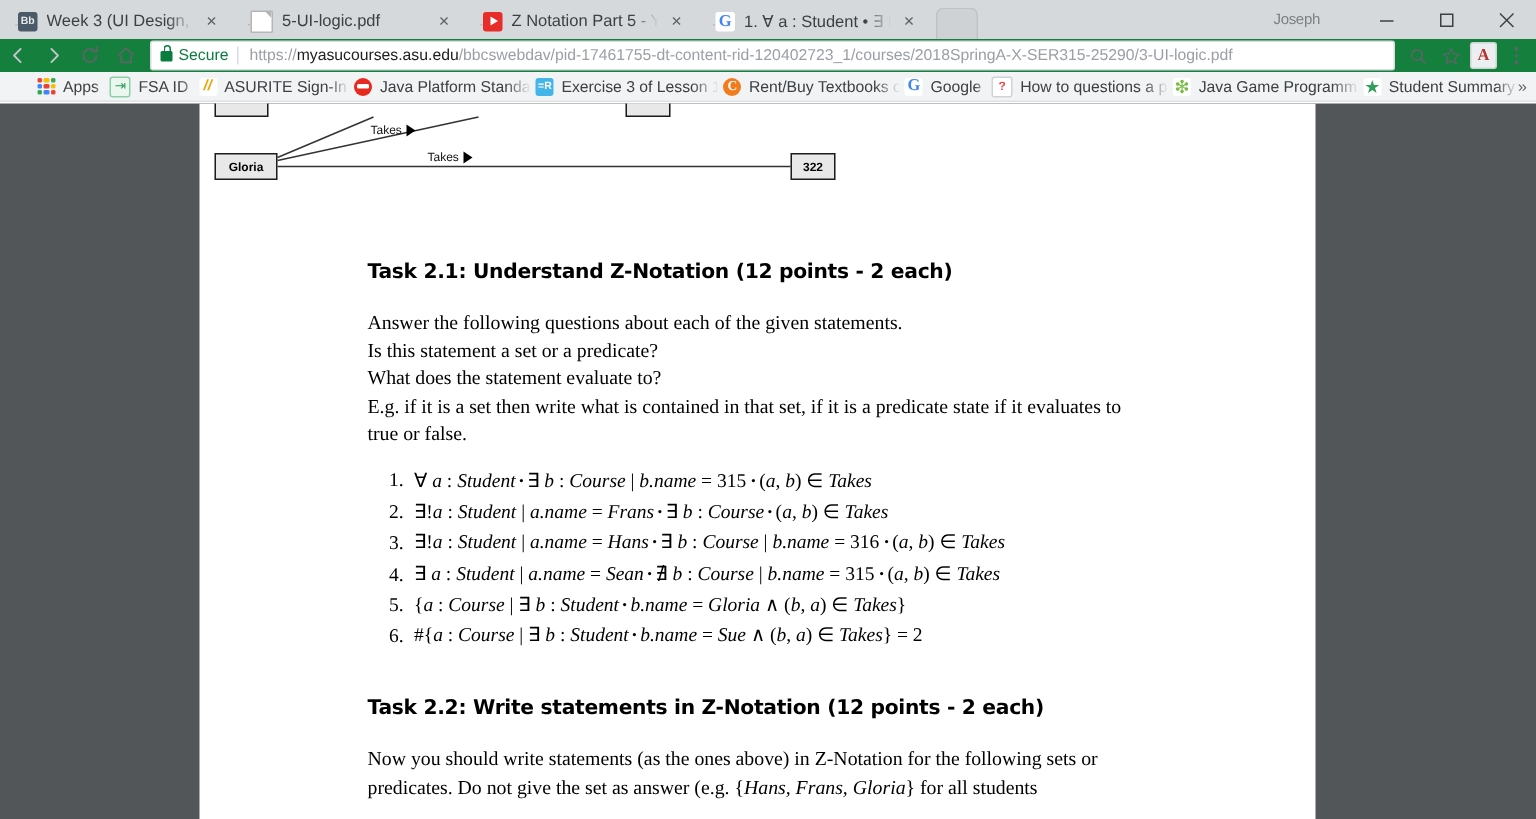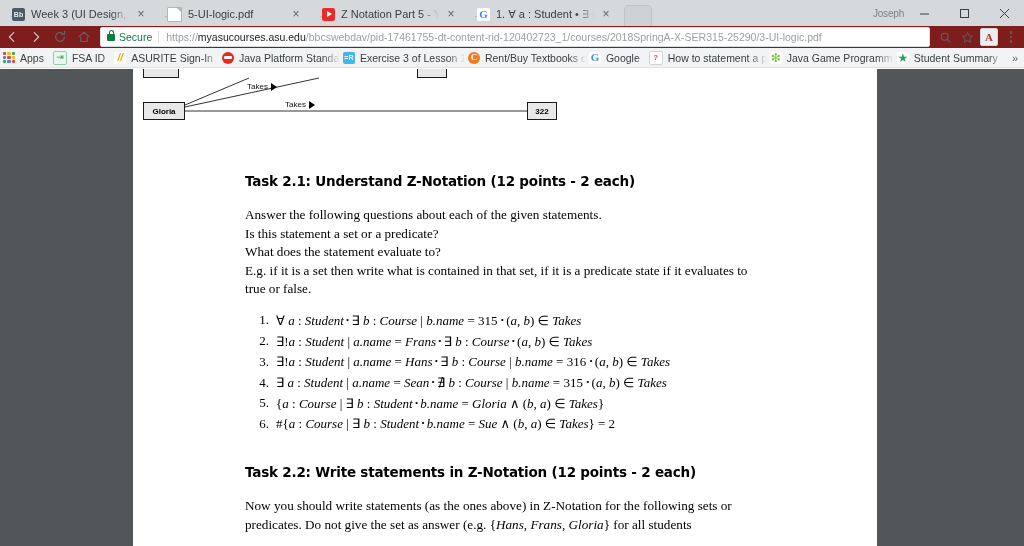--- a/index.html
+++ b/index.html
@@ -77,33 +77,33 @@
     background: #cfd2d5;
   }
   .tabstrip-filler { flex: 1 1 auto; height: 26px; }
 
   
   .wincontrols {
     position: absolute; right: 0; top: 0; height: 26px;
     display: flex; align-items: center;
   }
   .profile-name {
-    font-size: 10px; color: #7c7f82; margin-right: 0; letter-spacing: -0.2px;
+    font-size: 10px; color: #7c7f82; margin-right: 24px; letter-spacing: -0.2px;
     filter: blur(0.45px);
   }
   .wc {
     width: 40px; height: 26px; display: flex; align-items: center; justify-content: center;
     color: #3c4043;
   }
   .wc svg { display: block; }
 
   
   .toolbar {
     position: absolute; top: 26px; left: 0; width: 1024px; height: 22px;
-    background: #7f1d1d;
+    background: #15803d;
     display: flex; align-items: center;
   }
   .nav-btn {
     width: 24px; height: 22px; display: flex; align-items: center; justify-content: center;
     color: #5f6368;
   }
   .nav-btn.disabled { color: #c4c7c9; }
   .omnibox {
     flex: 1 1 auto; height: 18px; margin: 0 4px 0 4px;
     background: #ffffff; border: 1px solid #dadce0; border-radius: 2px;
@@ -137,21 +137,21 @@
     font-family: "Liberation Serif", serif; font-weight: bold; font-size: 11px;
     color: #b7322c; line-height: 1;
   }
   .kebab { display: flex; flex-direction: column; gap: 2px; align-items: center; }
   .kebab i { width: 2.5px; height: 2.5px; border-radius: 50%; background: #5f6368; display: block; }
 
   
   .bookmarks {
     position: absolute; top: 48px; left: 0; width: 1024px; height: 20px;
     background: #f1f3f4; border-bottom: 1px solid #e0e2e4;
-    display: flex; align-items: center; padding-left: 0;
+    display: flex; align-items: center; padding-left: 22px;
     box-sizing: border-box;
   }
   .bm {
     display: flex; align-items: center; height: 18px;
     padding: 0 6px 0 3px; font-size: 10.5px; color: #3c4043;
     white-space: nowrap; max-width: 118px; overflow: hidden;
     -webkit-mask-image: linear-gradient(to right, #000 86%, transparent 100%);
     mask-image: linear-gradient(to right, #000 86%, transparent 100%);
   }
   .bm-ico {
@@ -401,21 +401,21 @@
       <span>Rent/Buy Textbooks c</span>
     </div>
 
     <div class="bm" style="max-width:66px">
       <span class="bm-ico ic-goog">G</span>
       <span>Google</span>
     </div>
 
     <div class="bm" style="max-width:112px">
       <span class="bm-ico ic-quest">?</span>
-      <span>How to statement a p</span>
+      <span>How to questions a p</span>
     </div>
 
     <div class="bm" style="max-width:118px">
       <span class="bm-ico ic-leaf">❇</span>
       <span>Java Game Programm</span>
     </div>
 
     <div class="bm" style="max-width:120px">
       <span class="bm-ico ic-star">★</span>
       <span>Student Summary</span>

